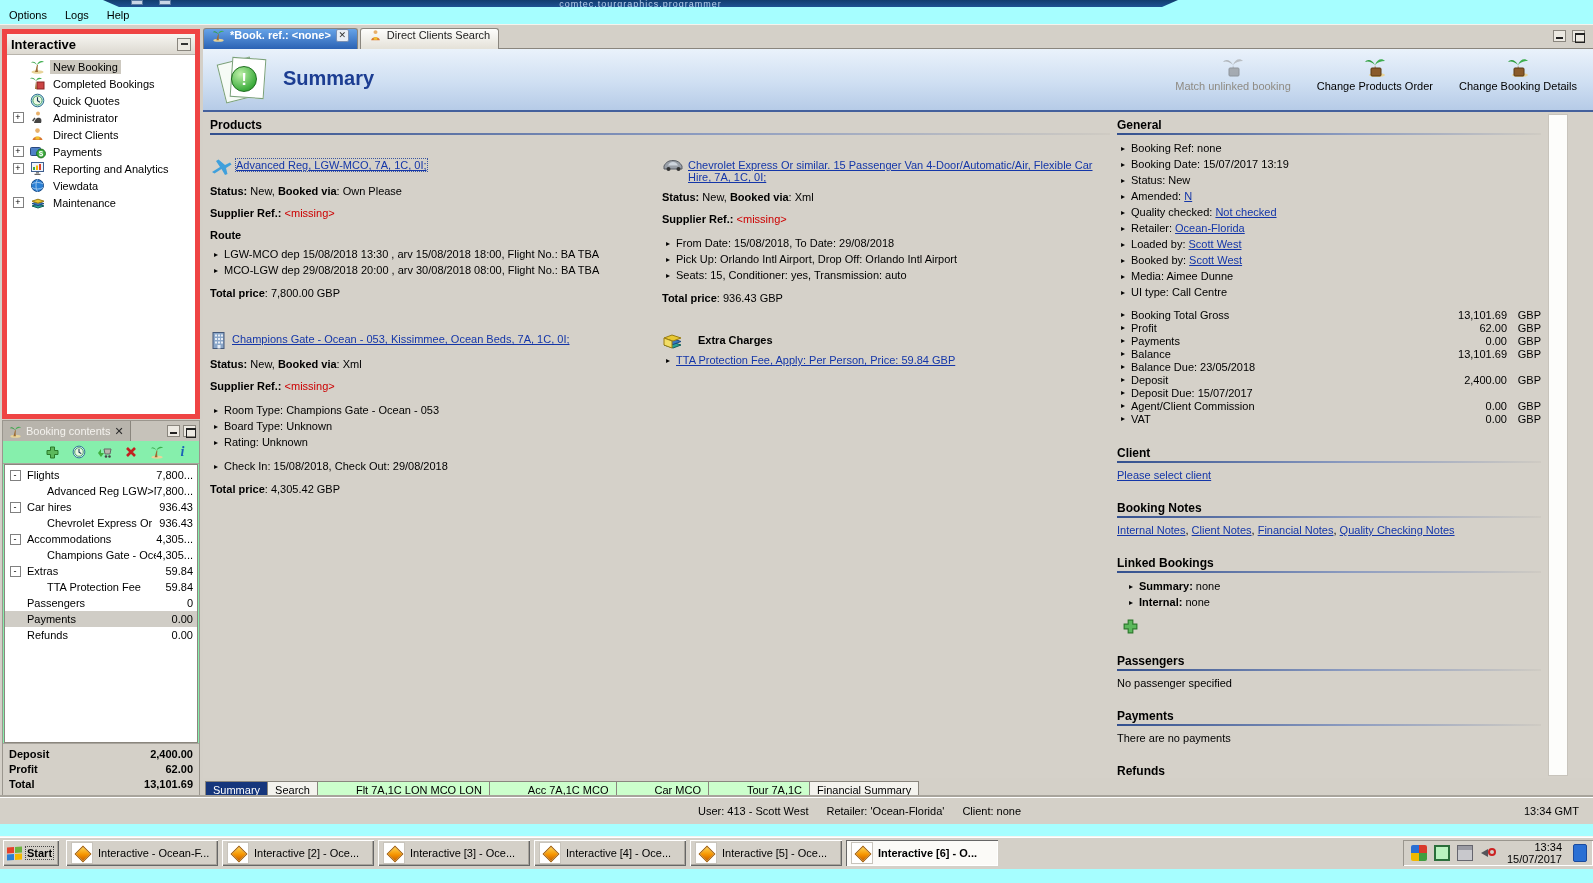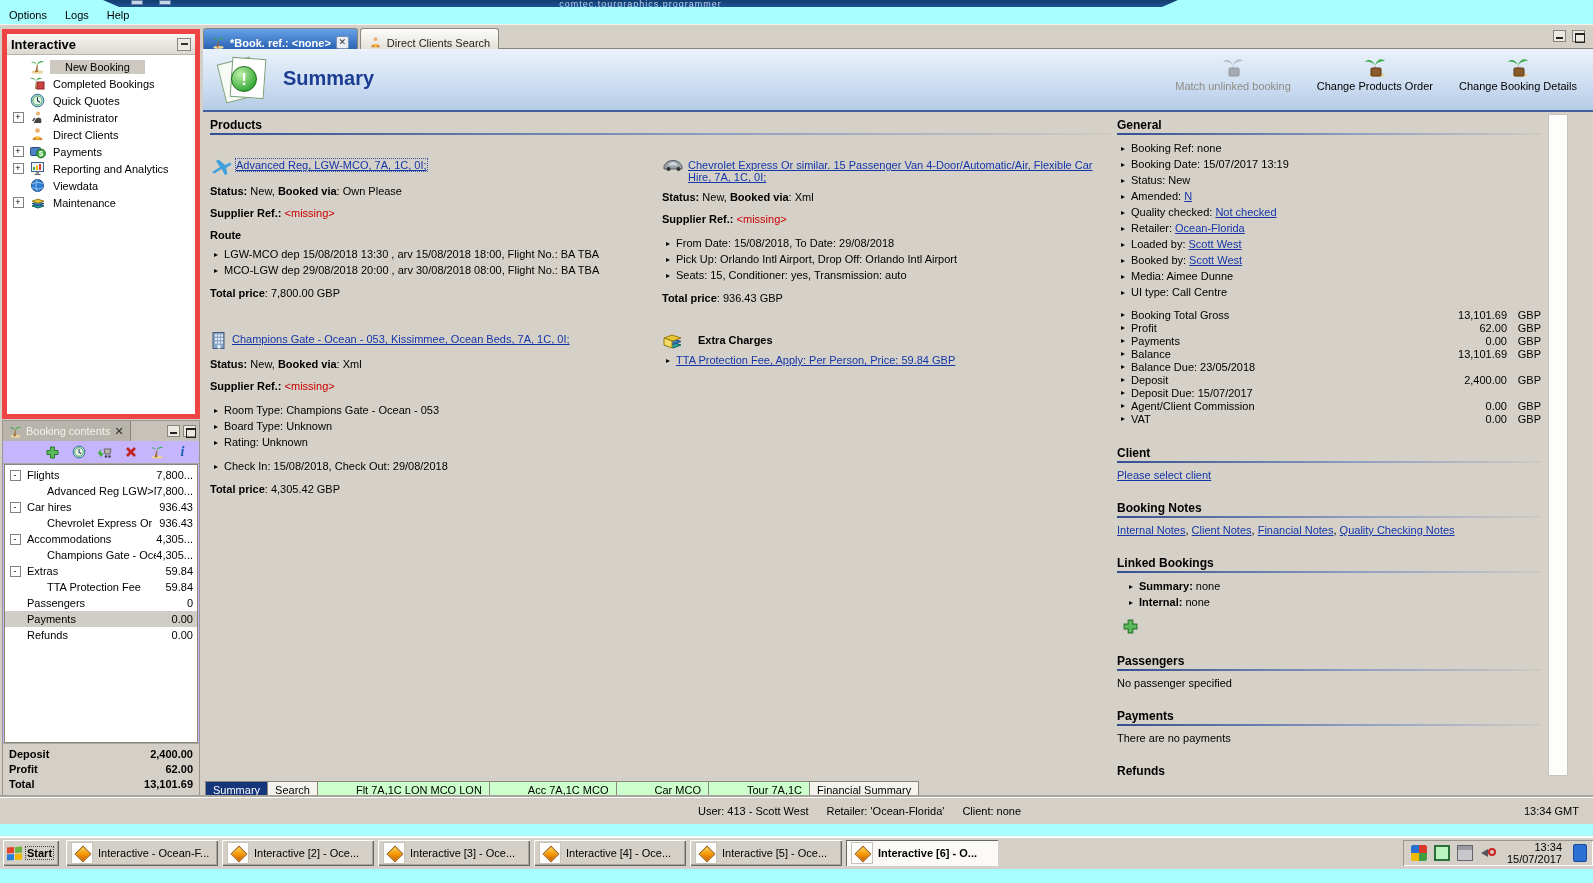--- a/index.html
+++ b/index.html
@@ -37,26 +37,26 @@
   .mini-btn { width:14px; height:13px; background:#ece9e2; border:1px solid #8a867e;
     display:flex; align-items:center; justify-content:center; cursor:pointer; }
   .mini-btn .dash { width:7px; height:2px; background:#333; }
   .tree { padding-top:3px; }
   .trow { display:flex; align-items:center; height:17px; cursor:pointer; }
   .trow .expcell { width:22px; display:flex; justify-content:center; }
   .expbox { width:11px; height:11px; border:1px solid #808080; background:#fff;
     font-size:9px; line-height:9px; text-align:center; color:#000; cursor:pointer; }
   .expbox.plus::before { content:"+"; }
   .trow .ic { width:17px; height:15px; margin-right:4px; display:flex; align-items:center; justify-content:center; }
-  .trow.sel .lbl { background:#cdc9c0; padding:1px 15px; }
+  .trow.sel .lbl { background:#cdc9c0; padding:1px 3px; }
   .trow .lbl { padding:1px 3px; }
 
   
   .bcpanel { position:absolute; left:2px; top:395px; width:198px; height:377px;
-    background:#c4b5fd; border:1px solid #9a968e; display:flex; flex-direction:column; }
+    background:#86efac; border:1px solid #9a968e; display:flex; flex-direction:column; }
   .bc-tabrow { height:20px; display:flex; align-items:center; background:#c6c2ba; }
   .bc-tab { display:flex; align-items:center; gap:4px; height:20px; padding:0 6px;
     background:#b8b4ac; border-right:1px solid #8a867e; color:#f4f2ee; }
   .bc-tab .x { font-weight:bold; color:#2b2b2b; cursor:pointer; font-size:11px; }
   .bc-winbtns { margin-left:auto; display:flex; gap:3px; padding-right:3px; }
   .wb { width:13px; height:12px; background:#ece9e2; border:1px solid #8a867e; position:relative; cursor:pointer; }
   .wb.min::after { content:""; position:absolute; left:2px; bottom:2px; width:7px; height:2px; background:#222; }
   .wb.max::after { content:""; position:absolute; left:2px; top:2px; width:8px; height:7px; border:1px solid #222; border-top-width:2px; }
   .bc-toolbar { height:23px; display:flex; align-items:center; justify-content:flex-end;
     gap:9px; padding-right:8px; border-bottom:1px solid #a8a49c; }
@@ -69,21 +69,21 @@
   .bcrow .lbl { flex:1; padding-left:2px; white-space:nowrap; overflow:hidden; }
   .bcrow .val { text-align:right; white-space:nowrap; }
   .bc-foot { height:53px; border-top:1px solid #a8a49c; padding:4px 6px 0 6px; background:#d4d0c8; }
   .bfrow { display:flex; font-weight:bold; height:15px; }
   .bfrow .v { margin-left:auto; }
 
   
   .main { position:absolute; left:203px; top:2px; width:1390px; height:771px; }
 
   .doctabs { height:22px; display:flex; align-items:flex-end; background:#d4d0c8; position:relative; }
-  .dtab { height:21px; display:flex; align-items:flex-end; gap:5px; padding:0 8px;
+  .dtab { height:21px; display:flex; align-items:flex-start; gap:5px; padding:0 8px;
     border:1px solid #8a867e; border-bottom:none; border-radius:3px 3px 0 0; cursor:pointer; }
   .dtab.active { background:linear-gradient(180deg,#66a3e8,#2b62b4); color:#fff; font-weight:bold; }
   .dtab.inactive { background:linear-gradient(180deg,#fdfdfb,#e4e1d8); color:#222; margin-left:2px; }
   .dtab .x { width:13px; height:13px; background:#e9eef5; border:1px solid #7a90b4; border-radius:2px;
     color:#333; font-size:9px; line-height:11px; text-align:center; font-weight:bold; cursor:pointer; }
   .doctab-fill { flex:1; height:21px; border-bottom:1px solid #8a867e; }
   .doc-winbtns { position:absolute; right:8px; top:3px; display:flex; gap:6px; }
 
   .band { height:63px; background:linear-gradient(180deg,#eaf2fb 0%,#cfdff2 55%,#b6cbe7 100%);
     border-bottom:2px solid #44609c; position:relative; }

